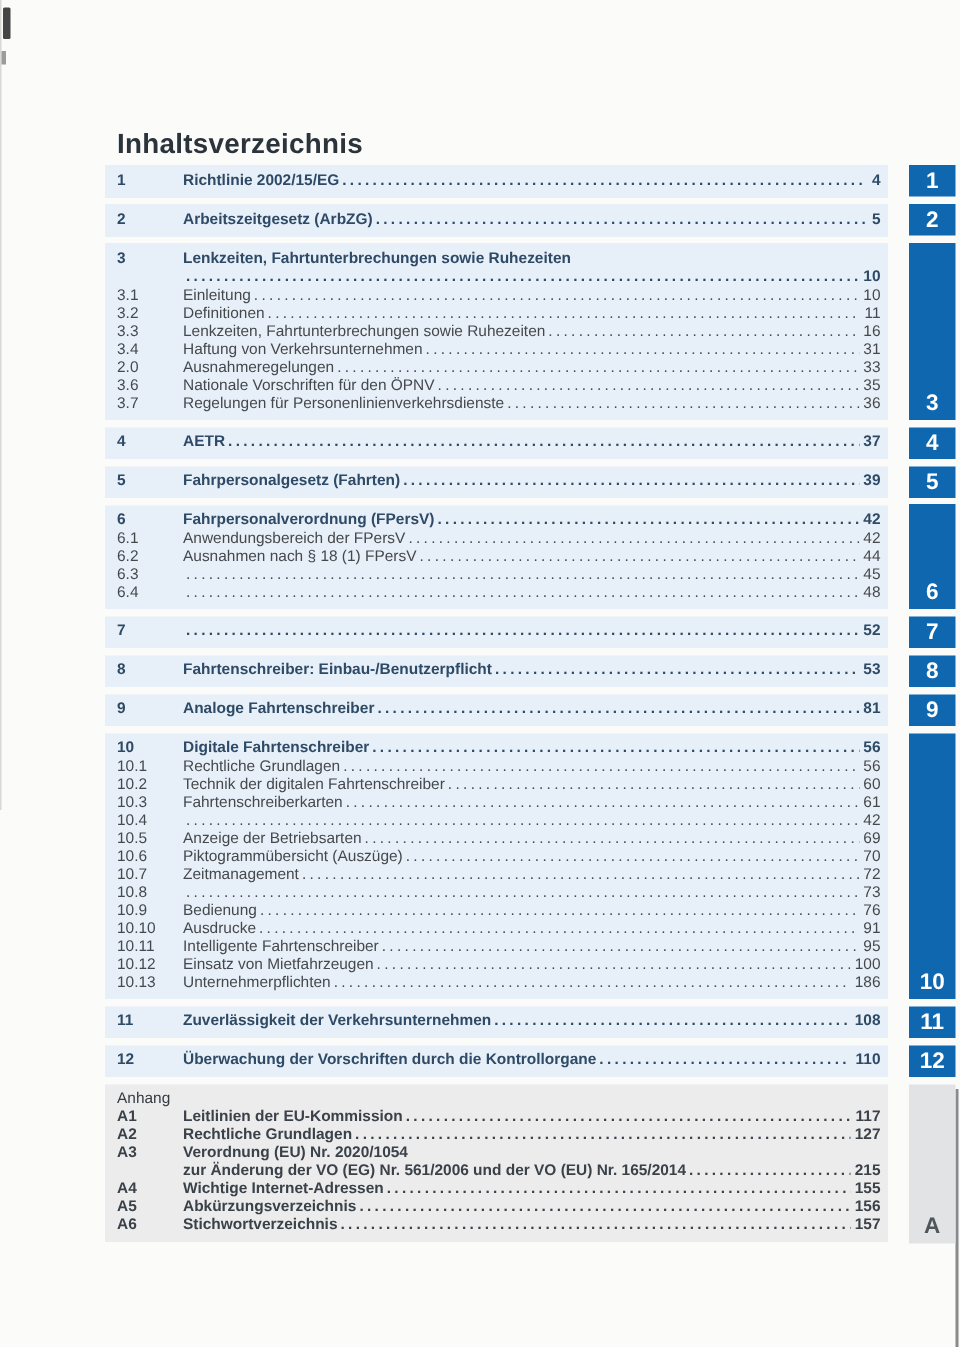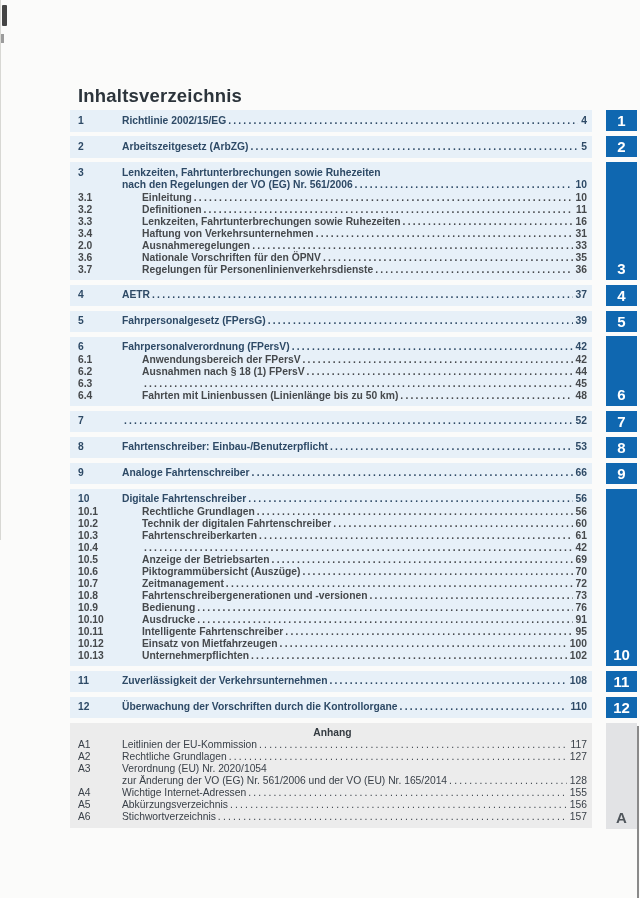--- a/index.html
+++ b/index.html
@@ -30,23 +30,23 @@
 
   .row { display:flex; font-size:10.3px; }
   .num { flex:none; width:44px; }
   .content { flex:1; min-width:0; }
   .line { display:flex; align-items:baseline; }
   .etitle { flex:none; white-space:nowrap; }
   .dots { flex:1; overflow:hidden; white-space:nowrap; letter-spacing:2.2px; margin:0 3px 0 2px; }
   .pagenum { flex:none; text-align:right; }
 
   .chapter { font-weight:bold; color:var(--chapter_text,#2e4a66); line-height:12.5px; }
-  .sub     { font-weight:bold; color:var(--sub_text,#46494c); line-height:12px;gap:20px; }
-  .anhang  { font-weight:normal; color:var(--anhang_text,#3a4149); line-height:12px; }
-  .label-row { font-size:10.3px; line-height:12px; font-weight:bold; color:#343b41;text-align:center; }
+  .sub     { font-weight:normal; color:var(--sub_text,#46494c); line-height:12px; }
+  .anhang  { font-weight:bold; color:var(--anhang_text,#3a4149); line-height:12px; }
+  .label-row { font-size:10.3px; line-height:12px; font-weight:normal; color:#343b41; }
 
   
   #tabs { position:absolute; left:606px; top:0; width:31px; height:898px; }
   .tab { position:absolute; left:0; width:31px; display:flex; align-items:center; justify-content:center; }
   .tab.tall { align-items:flex-end; }
   .tab-blue { background:var(--tab_blue,#0f67b0); }
   .tab-gray { background:var(--tab_gray,#e2e3e5); }
   .tab-label { color:#ffffff; font-weight:bold; font-size:15px; line-height:19px; }
   .tab.tall .tab-label { padding-bottom:2px; }
   .tab-gray .tab-label { color:#50565c; }
@@ -88,21 +88,20 @@
         </div>
       </div>
       <div class="band band-blue">
         <div class="row chapter">
           <span class="num">3</span>
           <div class="content">
             <div class="line">
               <span class="etitle">Lenkzeiten, Fahrtunterbrechungen sowie Ruhezeiten</span>
             </div>
             <div class="line">
-              <span class="etitle">nach den Regelungen der VO (EG) Nr. 561/2006</span>
               <span class="dots">............................................................................................................................................................................................................................</span>
               <span class="pagenum">10</span>
             </div>
           </div>
         </div>
         <div class="row sub">
           <span class="num">3.1</span>
           <div class="content">
             <div class="line">
               <span class="etitle">Einleitung</span>
@@ -182,21 +181,21 @@
               <span class="pagenum">37</span>
             </div>
           </div>
         </div>
       </div>
       <div class="band band-blue">
         <div class="row chapter">
           <span class="num">5</span>
           <div class="content">
             <div class="line">
-              <span class="etitle">Fahrpersonalgesetz (FPersG)</span>
+              <span class="etitle">Fahrpersonalgesetz (Fahrten)</span>
               <span class="dots">............................................................................................................................................................................................................................</span>
               <span class="pagenum">39</span>
             </div>
           </div>
         </div>
       </div>
       <div class="band band-blue">
         <div class="row chapter">
           <span class="num">6</span>
           <div class="content">
@@ -233,21 +232,20 @@
             <div class="line">
               <span class="dots">............................................................................................................................................................................................................................</span>
               <span class="pagenum">45</span>
             </div>
           </div>
         </div>
         <div class="row sub">
           <span class="num">6.4</span>
           <div class="content">
             <div class="line">
-              <span class="etitle">Fahrten mit Linienbussen (Linienlänge bis zu 50 km)</span>
               <span class="dots">............................................................................................................................................................................................................................</span>
               <span class="pagenum">48</span>
             </div>
           </div>
         </div>
       </div>
       <div class="band band-blue">
         <div class="row chapter">
           <span class="num">7</span>
           <div class="content">
@@ -270,21 +268,21 @@
           </div>
         </div>
       </div>
       <div class="band band-blue">
         <div class="row chapter">
           <span class="num">9</span>
           <div class="content">
             <div class="line">
               <span class="etitle">Analoge Fahrtenschreiber</span>
               <span class="dots">............................................................................................................................................................................................................................</span>
-              <span class="pagenum">66</span>
+              <span class="pagenum">81</span>
             </div>
           </div>
         </div>
       </div>
       <div class="band band-blue">
         <div class="row chapter">
           <span class="num">10</span>
           <div class="content">
             <div class="line">
               <span class="etitle">Digitale Fahrtenschreiber</span>
@@ -359,21 +357,20 @@
               <span class="etitle">Zeitmanagement</span>
               <span class="dots">............................................................................................................................................................................................................................</span>
               <span class="pagenum">72</span>
             </div>
           </div>
         </div>
         <div class="row sub">
           <span class="num">10.8</span>
           <div class="content">
             <div class="line">
-              <span class="etitle">Fahrtenschreibergenerationen und -versionen</span>
               <span class="dots">............................................................................................................................................................................................................................</span>
               <span class="pagenum">73</span>
             </div>
           </div>
         </div>
         <div class="row sub">
           <span class="num">10.9</span>
           <div class="content">
             <div class="line">
               <span class="etitle">Bedienung</span>
@@ -411,21 +408,21 @@
               <span class="pagenum">100</span>
             </div>
           </div>
         </div>
         <div class="row sub">
           <span class="num">10.13</span>
           <div class="content">
             <div class="line">
               <span class="etitle">Unternehmerpflichten</span>
               <span class="dots">............................................................................................................................................................................................................................</span>
-              <span class="pagenum">102</span>
+              <span class="pagenum">186</span>
             </div>
           </div>
         </div>
       </div>
       <div class="band band-blue">
         <div class="row chapter">
           <span class="num">11</span>
           <div class="content">
             <div class="line">
               <span class="etitle">Zuverlässigkeit der Verkehrsunternehmen</span>
@@ -471,21 +468,21 @@
         </div>
         <div class="row anhang">
           <span class="num">A3</span>
           <div class="content">
             <div class="line">
               <span class="etitle">Verordnung (EU) Nr. 2020/1054</span>
             </div>
             <div class="line">
               <span class="etitle">zur Änderung der VO (EG) Nr. 561/2006 und der VO (EU) Nr. 165/2014</span>
               <span class="dots">............................................................................................................................................................................................................................</span>
-              <span class="pagenum">128</span>
+              <span class="pagenum">215</span>
             </div>
           </div>
         </div>
         <div class="row anhang">
           <span class="num">A4</span>
           <div class="content">
             <div class="line">
               <span class="etitle">Wichtige Internet-Adressen</span>
               <span class="dots">............................................................................................................................................................................................................................</span>
               <span class="pagenum">155</span>

